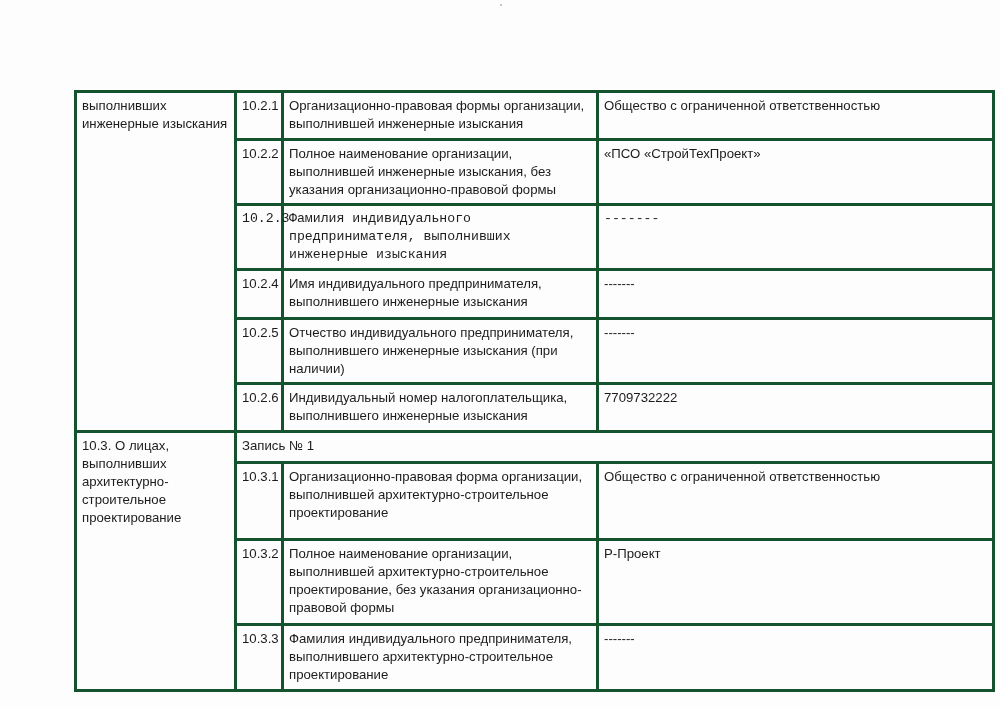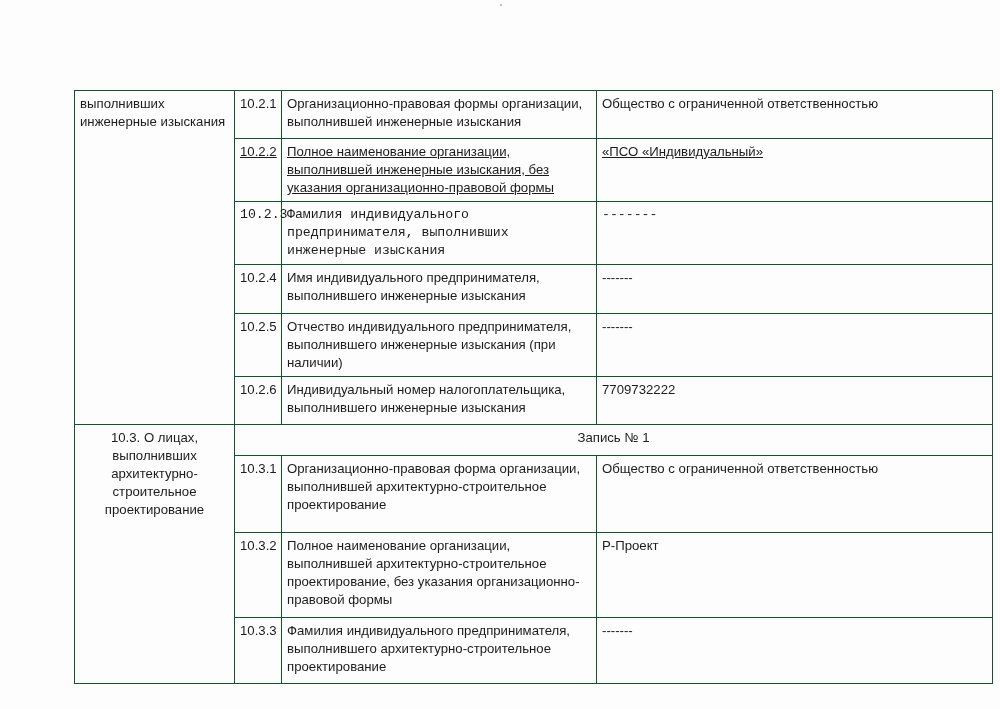--- a/index.html
+++ b/index.html
@@ -25,38 +25,38 @@
       position: absolute;
       left: 74px;
       top: 90px;
       width: 918px;
       border-collapse: collapse;
       table-layout: fixed;
       font-size: 13.2px;
       line-height: 18px;
     }
     table.doc-table td {
-      border: 1px solid #14532d;
+      border: 3px solid #14532d;
       vertical-align: top;
       padding: 4px 5px 4px 5px;
       word-wrap: break-word;
     }
     col.c1 { width: 160px; }
     col.c2 { width: 47px; }
     col.c3 { width: 315px; }
     col.c4 { width: 396px; }
     td.num { padding-left: 5px; padding-right: 2px; white-space: nowrap; }
     td.val-mid { vertical-align: middle; }
     .row-h1 { height: 48px; }
-    .row-h2 { height: 57px; text-decoration: underline; }
+    .row-h2 { height: 57px; }
     .row-h3 { height: 48px; font-family: Liberation Mono, monospace; }
     .row-h4 { height: 49px; }
     .row-h5 { height: 51px; }
     .row-h6 { height: 48px; }
-    .row-h7 { height: 31px; text-align: center; }
+    .row-h7 { height: 31px; }
     .row-h8 { height: 77px; }
     .row-h9 { height: 85px; }
     .row-h10 { height: 66px; }
     .dot {
       position: absolute;
       left: 500px; top: 4px;
       width: 2px; height: 2px;
       background: #b0b0b0;
       border-radius: 1px;
     }
@@ -78,21 +78,21 @@
 
       <tr class="row-h1">
         <td rowspan="6">выполнивших инженерные изыскания</td>
         <td class="num">10.2.1</td>
         <td>Организационно-правовая формы организации, выполнившей инженерные изыскания</td>
         <td>Общество с ограниченной ответственностью</td>
       </tr>
       <tr class="row-h2">
         <td class="num">10.2.2</td>
         <td>Полное наименование организации, выполнившей инженерные изыскания, без указания организационно-правовой формы</td>
-        <td>«ПСО «Индивидуальный»</td>
+        <td>«ПСО «СтройТехПроект»</td>
       </tr>
       <tr class="row-h3">
         <td class="num">10.2.3</td>
         <td>Фамилия индивидуального предпринимателя, выполнивших инженерные изыскания</td>
         <td>-------</td>
       </tr>
       <tr class="row-h4">
         <td class="num">10.2.4</td>
         <td>Имя индивидуального предпринимателя, выполнившего инженерные изыскания</td>
         <td>-------</td>

